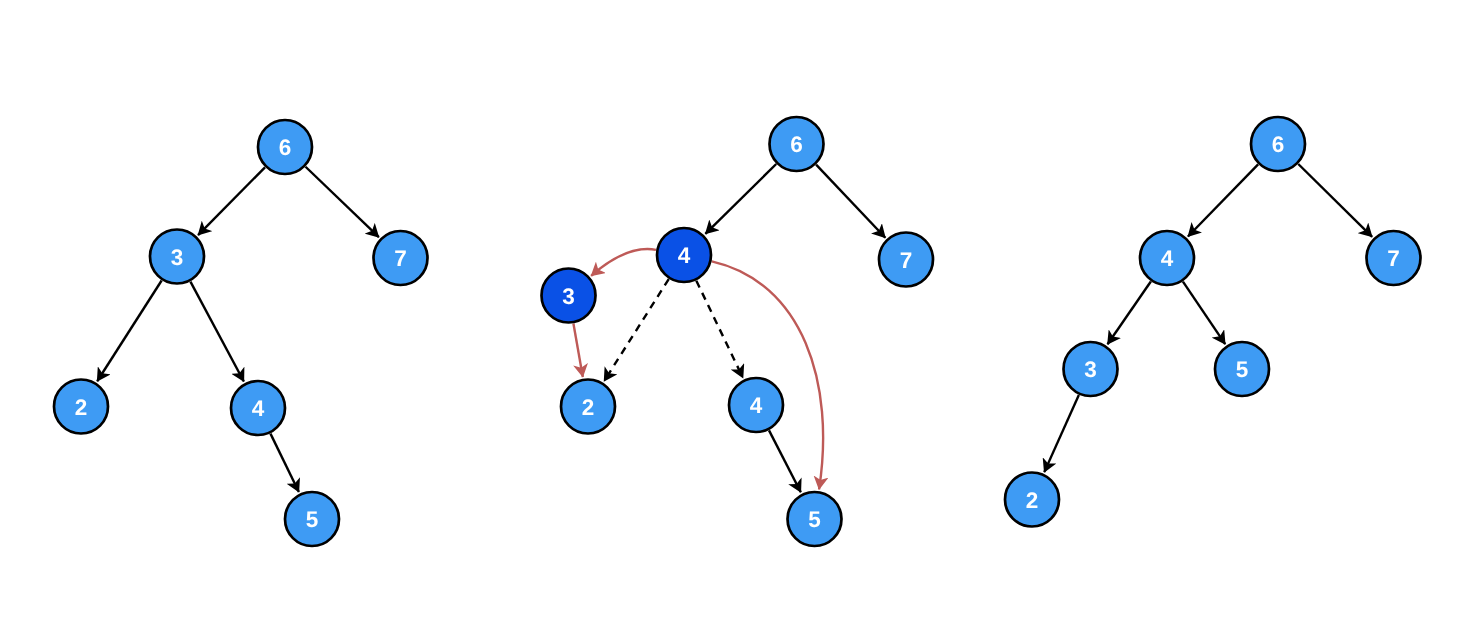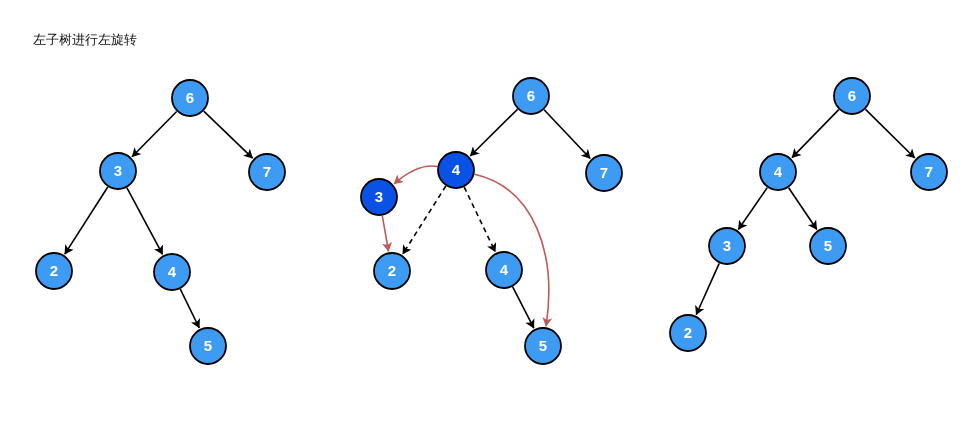--- a/index.html
+++ b/index.html
@@ -20,21 +20,20 @@
     color: #111111;
     white-space: nowrap;
   }
   svg.diagram { position: absolute; left: 0; top: 0; }
   svg text { user-select: none; }
 </style>
 </head>
 <body>
 
 <div class="canvas">
-  <div class="diagram-title">左子树进行左旋转</div>
   <svg class="diagram" id="diagram" width="976" height="426" viewBox="0 0 976 426">
       <defs>
         <marker id="arrow-black" markerWidth="10" markerHeight="10" refX="8.6" refY="5" orient="auto" markerUnits="userSpaceOnUse">
           <path d="M0,0 L9,5 L0,10 L2.3,5 Z" fill="#000000"></path>
         </marker>
         <marker id="arrow-red" markerWidth="10" markerHeight="10" refX="8.6" refY="5" orient="auto" markerUnits="userSpaceOnUse">
           <path d="M0,0 L9,5 L0,10 L2.3,5 Z" fill="#BE5A57"></path>
         </marker>
       </defs>
       <g>

